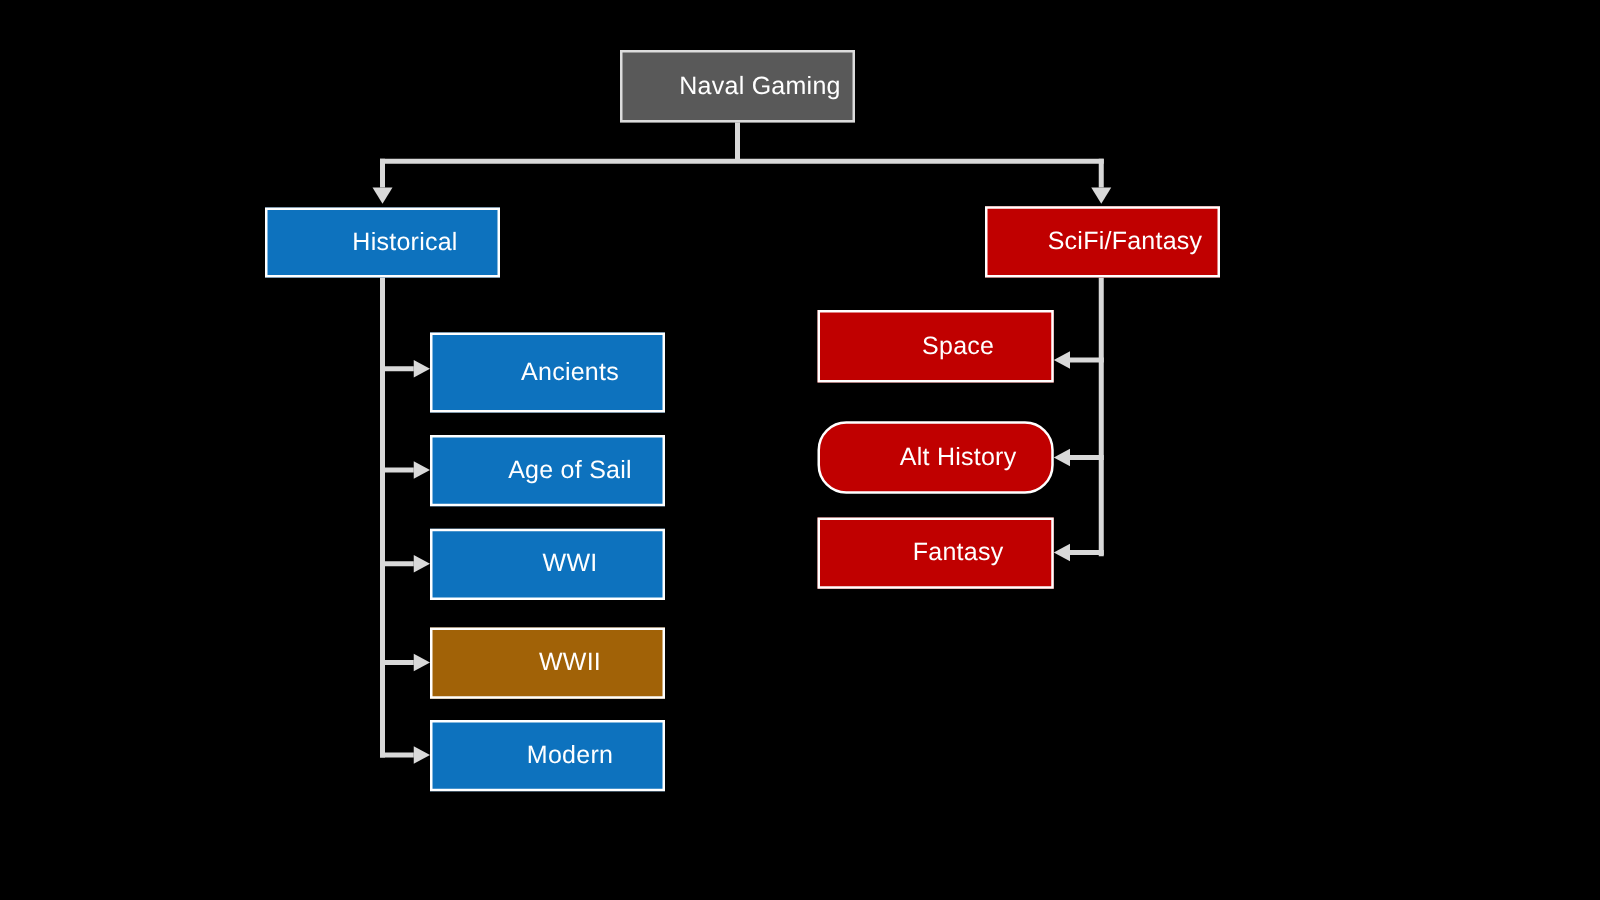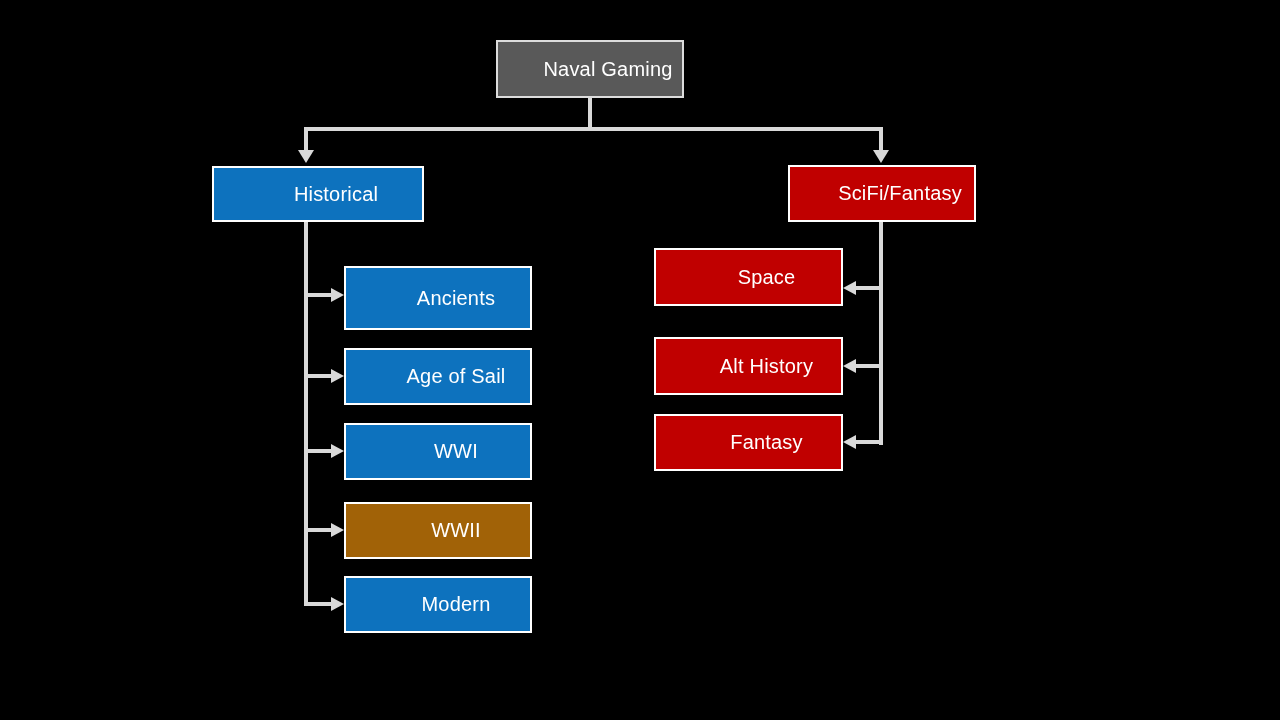--- a/index.html
+++ b/index.html
@@ -94,21 +94,21 @@
   <div class="line" style="left:856px; top:364px; width:27px; height:4px;"></div>
   <div class="arrow arrow-left" style="left:843px; top:359px;"></div>
 
   <div class="line" style="left:856px; top:440px; width:27px; height:4px;"></div>
   <div class="arrow arrow-left" style="left:843px; top:435px;"></div>
 
   <div class="node" style="left: 496px; top: 40px; width: 188px; height: 58px; background-color: rgb(89, 89, 89); border-color: rgb(220, 220, 220);">
     <span>Naval Gaming</span>
   </div>
 
-  <div class="node" style="left: 212px; top: 166px; width: 212px; height: 56px; background-color: rgb(13, 114, 190); border-color: rgb(255, 255, 255);">
+  <div class="node" style="left: 212px; top: 166px; width: 188px; height: 56px; background-color: rgb(13, 114, 190); border-color: rgb(255, 255, 255);">
     <span>Historical</span>
   </div>
 
   <div class="node" style="left: 788px; top: 165px; width: 188px; height: 57px; background-color: rgb(192, 0, 0); border-color: rgb(255, 255, 255);">
     <span>SciFi/Fantasy</span>
   </div>
 
   <div class="node" style="left: 344px; top: 266px; width: 188px; height: 64px; background-color: rgb(13, 114, 190); border-color: rgb(255, 255, 255);">
     <span>Ancients</span>
   </div>
@@ -126,21 +126,21 @@
   </div>
 
   <div class="node" style="left: 344px; top: 576px; width: 188px; height: 57px; background-color: rgb(13, 114, 190); border-color: rgb(255, 255, 255);">
     <span>Modern</span>
   </div>
 
   <div class="node" style="left: 654px; top: 248px; width: 189px; height: 58px; background-color: rgb(192, 0, 0); border-color: rgb(255, 255, 255);">
     <span>Space</span>
   </div>
 
-  <div class="node" style="left: 654px; top: 337px; width: 189px; height: 58px; background-color: rgb(192, 0, 0); border-color: rgb(255, 255, 255);">
+  <div class="node" style="left: 654px; top: 337px; width: 189px; height: 58px; background-color: rgb(192, 0, 0); border-color: rgb(255, 255, 255); border-radius: 23px;">
     <span>Alt History</span>
   </div>
 
   <div class="node" style="left: 654px; top: 414px; width: 189px; height: 57px; background-color: rgb(192, 0, 0); border-color: rgb(255, 255, 255);">
     <span>Fantasy</span>
   </div>
 
 </div>
 
 </body></html>

